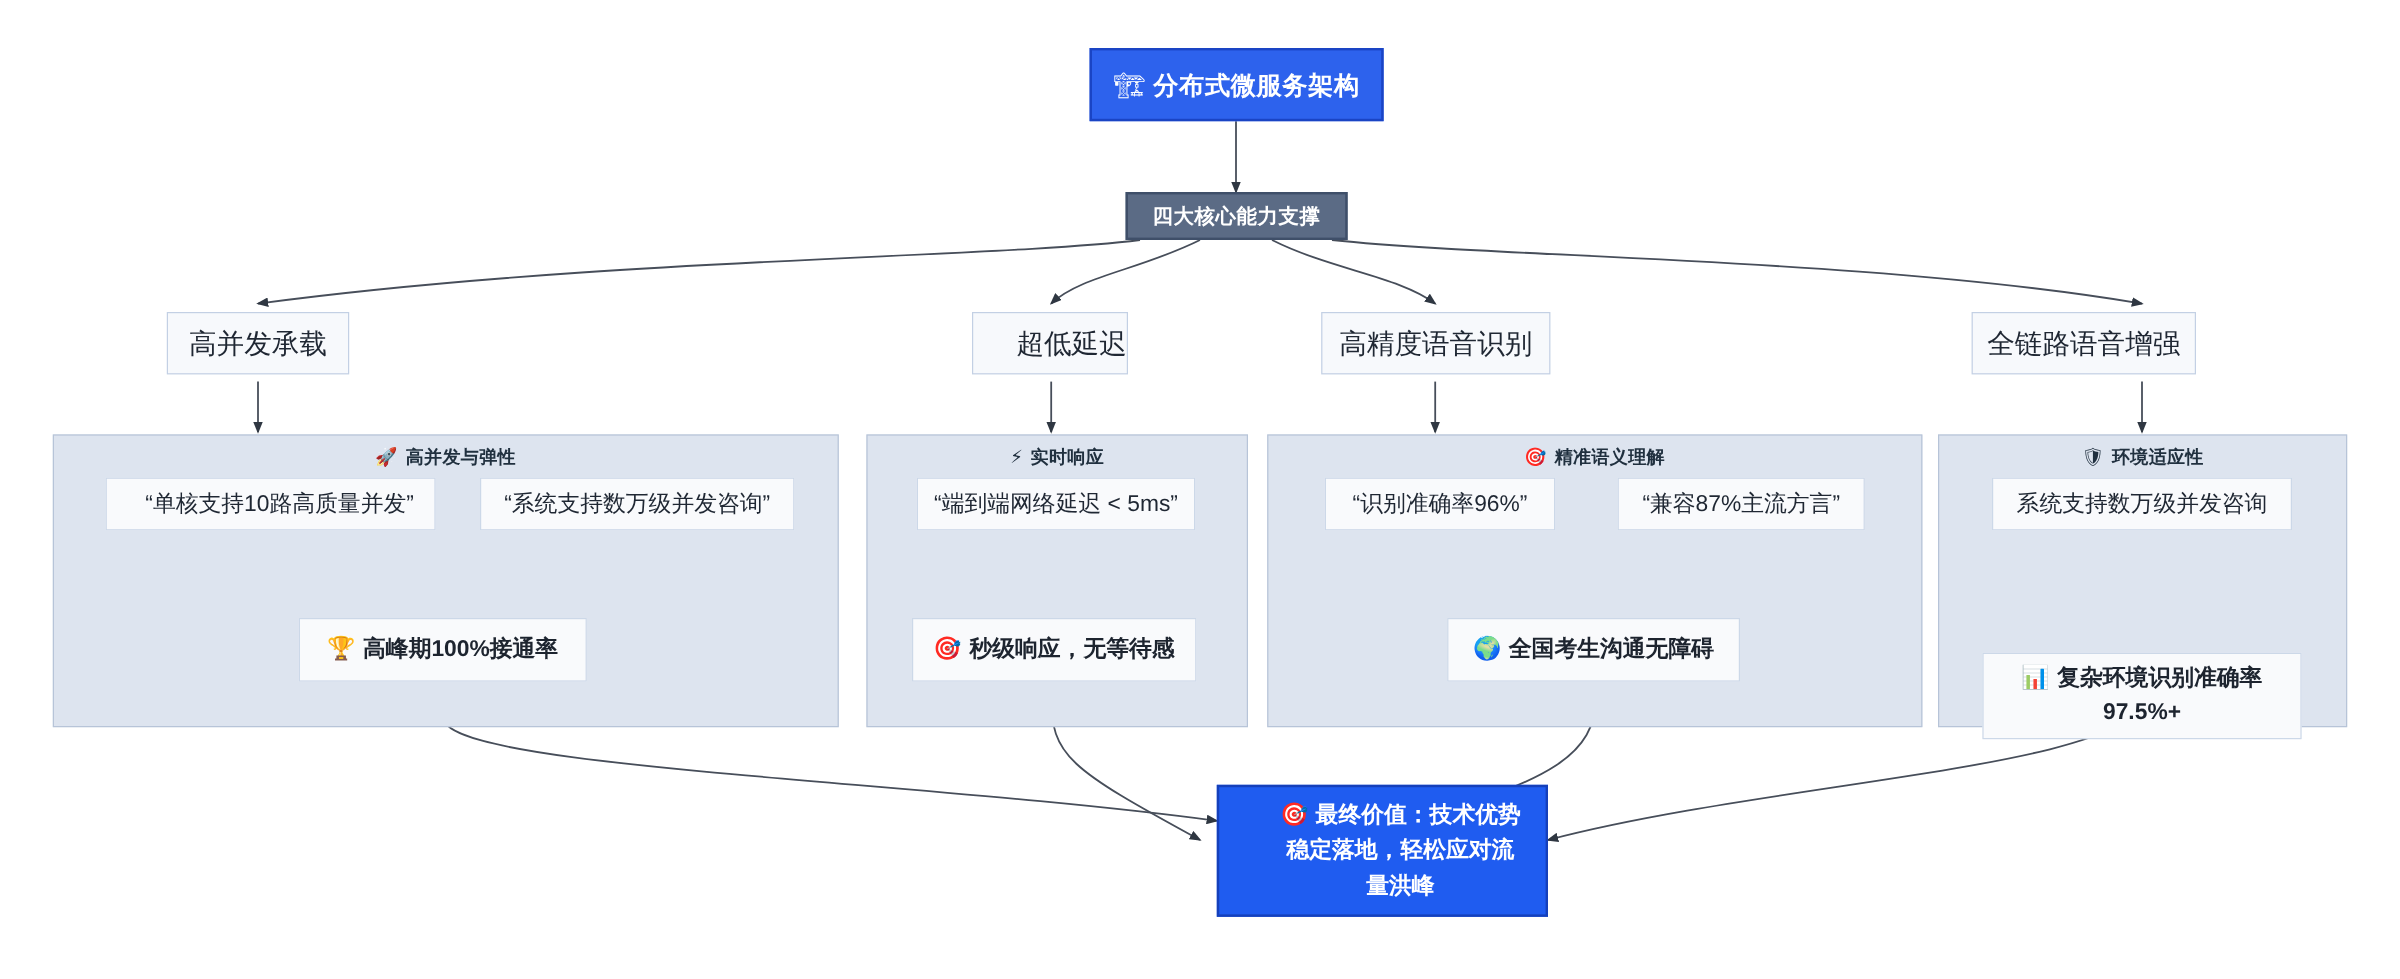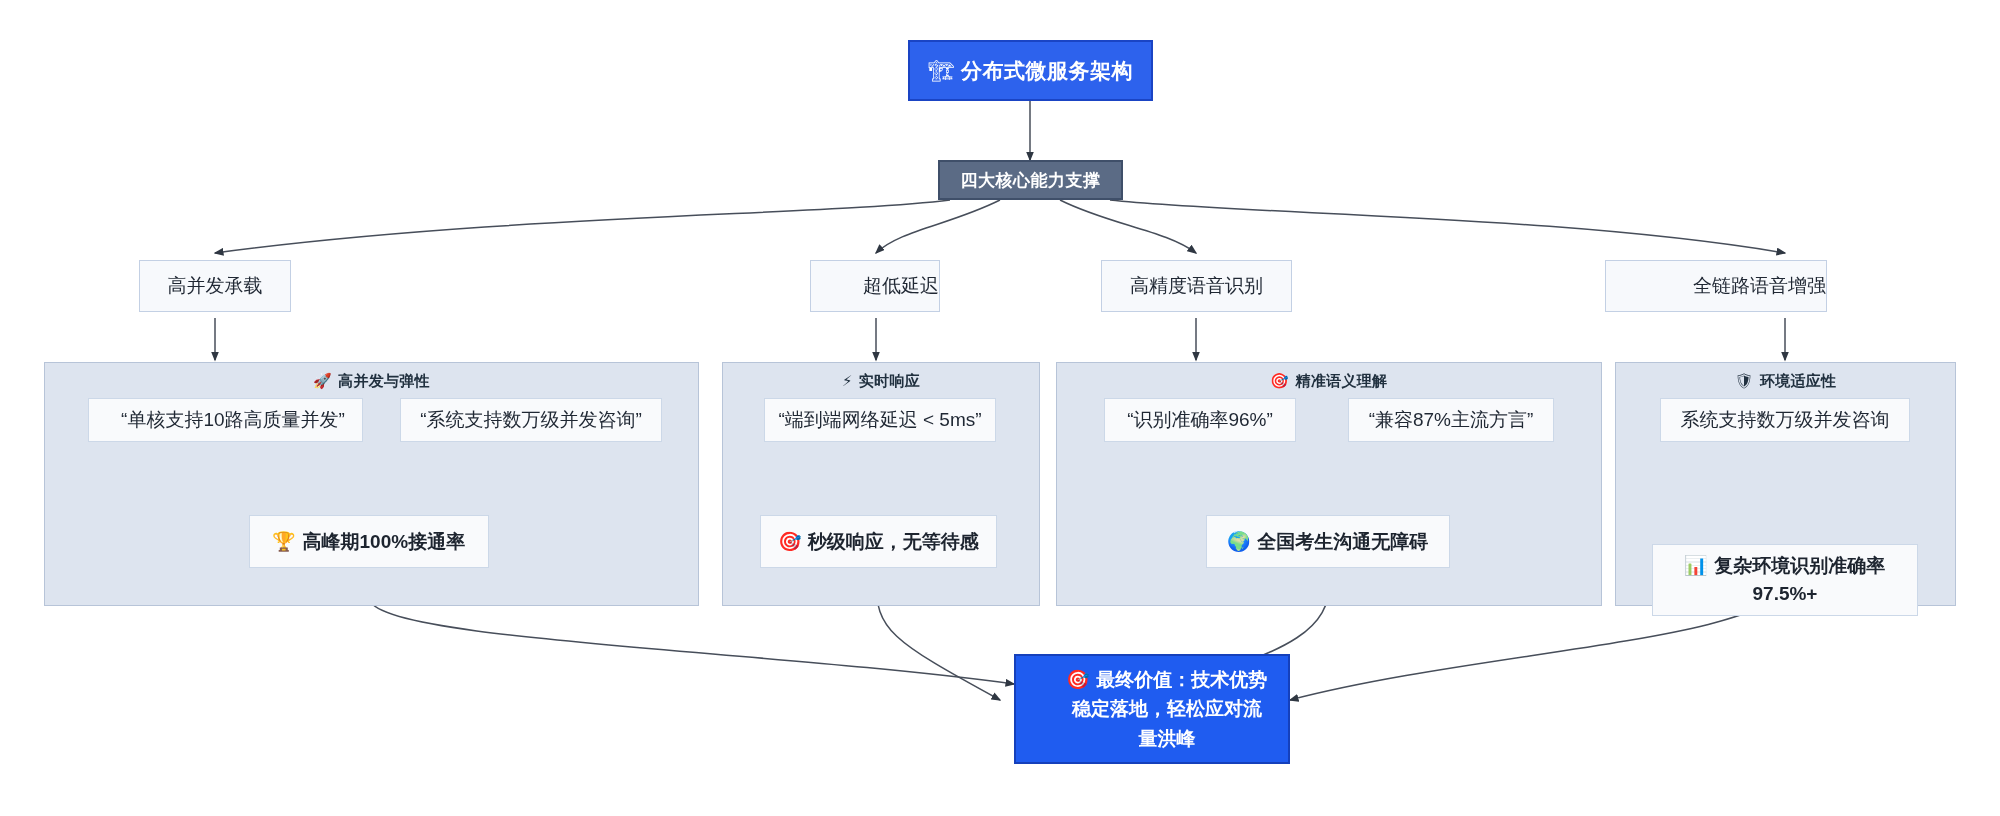--- a/index.html
+++ b/index.html
@@ -47,21 +47,21 @@
     color: #ffffff;
     font-weight: bold;
     font-size: 17px;
     letter-spacing: 0.5px;
   }
   
   .n-cap {
     background: #f7f9fc;
     border: 1.4px solid #c3d0e4;
     color: #1f2733;
-    font-size: 19px;
+    font-size: 23px;
   }
   
   .n-leaf {
     background: #f9fafc;
     border: 1.4px solid #ccd8e8;
     color: #1f2733;
     font-size: 19px;
   }
   
   .n-out {
@@ -162,21 +162,21 @@
 
   <div class="node n-cap" style="left:139px; top:260px; width:152px; height:52px;">
     <span class="lbl">高并发承载</span>
   </div>
   <div class="node n-cap" style="left:810px; top:260px; width:130px; height:52px;justify-content:flex-end;">
     <span class="lbl">超低延迟</span>
   </div>
   <div class="node n-cap" style="left:1101px; top:260px; width:191px; height:52px;">
     <span class="lbl">高精度语音识别</span>
   </div>
-  <div class="node n-cap" style="left:1605px; top:260px; width:222px; height:52px;justify-content:flex-end;">
+  <div class="node n-cap" style="left:1643px; top:260px; width:187px; height:52px;">
     <span class="lbl">全链路语音增强</span>
   </div>
 
   <div class="cluster" style="left:44px; top:362px; width:655px; height:244px;">
     <div class="cluster-title">
       <span class="emoji">🚀</span><span>高并发与弹性</span>
     </div>
   </div>
   <div class="node n-leaf" style="left:88px; top:398px; width:275px; height:44px;padding-left:15px;">
     <span class="lbl">“单核支持10路高质量并发”</span>

